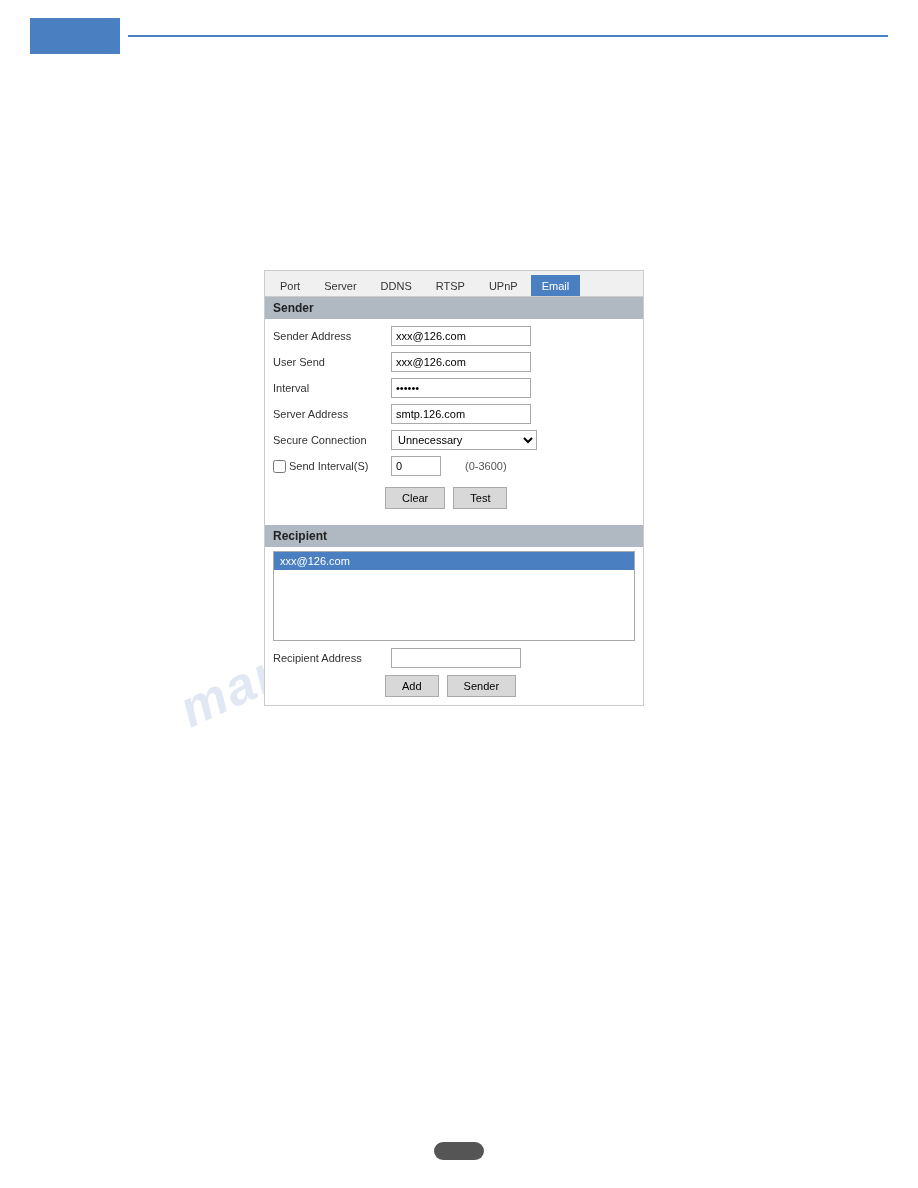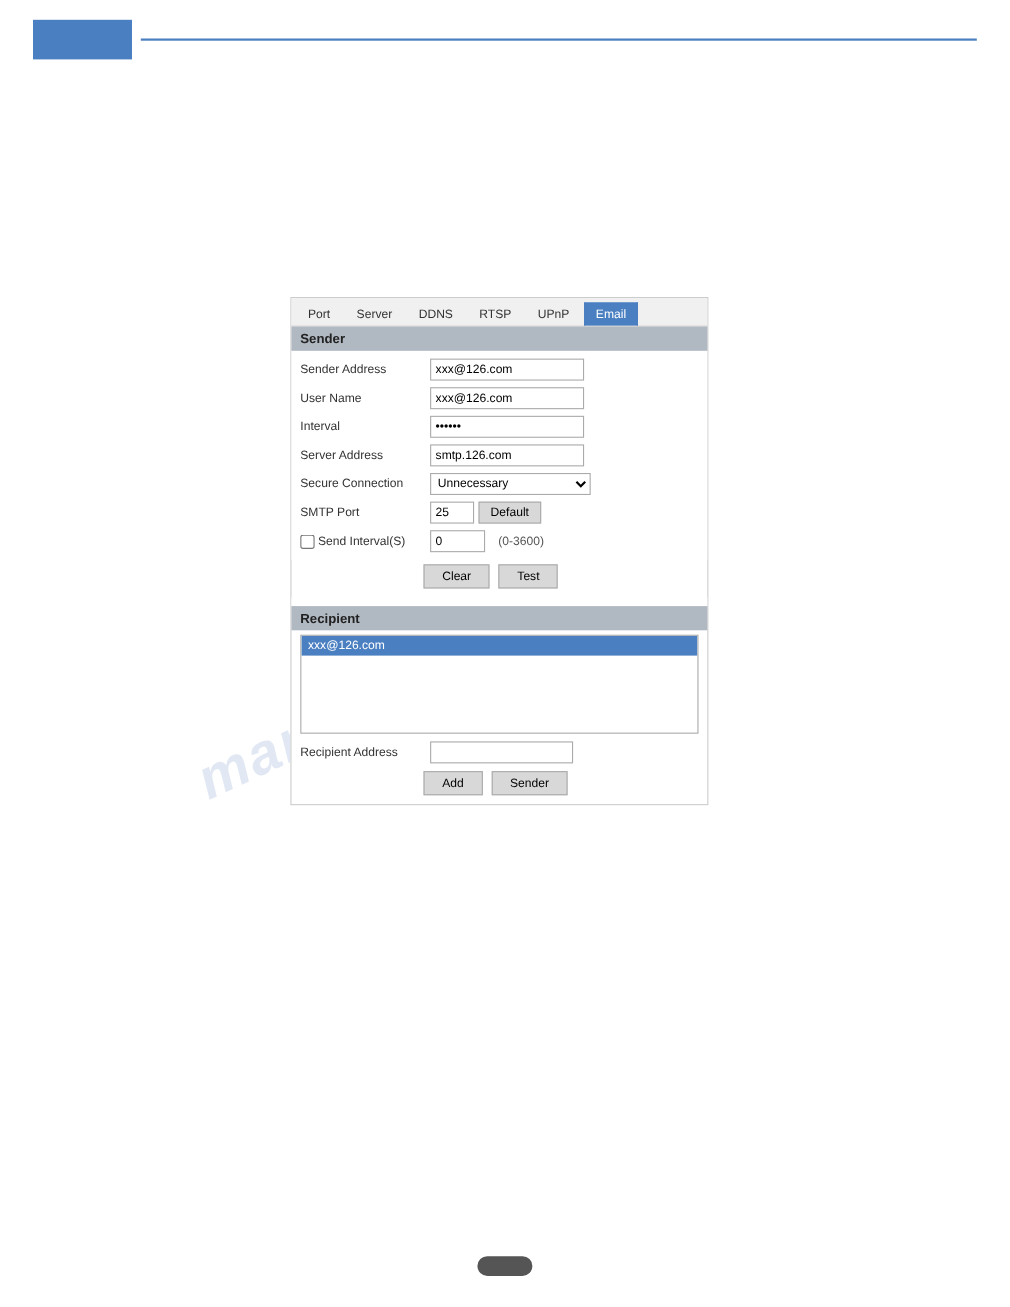--- a/index.html
+++ b/index.html
@@ -158,21 +158,21 @@
     .interval-input {
       width: 50px;
       border: 1px solid #aaa;
       padding: 2px 4px;
       font-size: 11px;
       height: 20px;
     }
     .interval-range {
       font-size: 11px;
       color: #555;
-      margin-left: 8px;
+      margin-left: 20px;
     }
 
     
     .action-row {
       display: flex;
       gap: 8px;
       padding: 4px 8px 8px 120px;
     }
     .action-btn {
       background: #d8d8d8;
@@ -288,21 +288,21 @@
   <div class="section-header">Sender</div>
 
   <div class="form-body">
 
     <div class="form-row">
       <div class="form-label">Sender Address</div>
       <input class="form-input form-input-sm" type="text" value="xxx@126.com" style="">
     </div>
 
     <div class="form-row">
-      <div class="form-label">User Name</div>
+      <div class="form-label">User Send</div>
       <input class="form-input form-input-sm" type="text" value="xxx@126.com" style="">
     </div>
 
     <div class="form-row">
       <div class="form-label">Interval</div>
       <input class="form-input form-input-sm" type="password" value="123456" style="">
     </div>
 
     <div class="form-row">
       <div class="form-label">Server Address</div>
@@ -311,27 +311,20 @@
 
     <div class="form-row">
       <div class="form-label">Secure Connection</div>
       <select class="form-select">
         <option>Unnecessary</option>
         <option>SSL</option>
         <option>TLS</option>
       </select>
     </div>
 
-    <div class="form-row">
-      <div class="form-label">SMTP Port</div>
-      <div class="smtp-port-row">
-        <input class="form-input port-input" type="text" value="25" style="">
-        <button class="default-btn">Default</button>
-      </div>
-    </div>
 
     <div class="form-row">
       <div class="form-label" style="display:flex;align-items:flex-start;">
         <input type="checkbox" class="interval-checkbox" style="">
         <span class="interval-label">Send Interval(S)</span>
       </div>
       <div class="send-interval-row">
         <input class="form-input interval-input" type="text" value="0" style="">
         <span class="interval-range">(0-3600)</span>
       </div>

